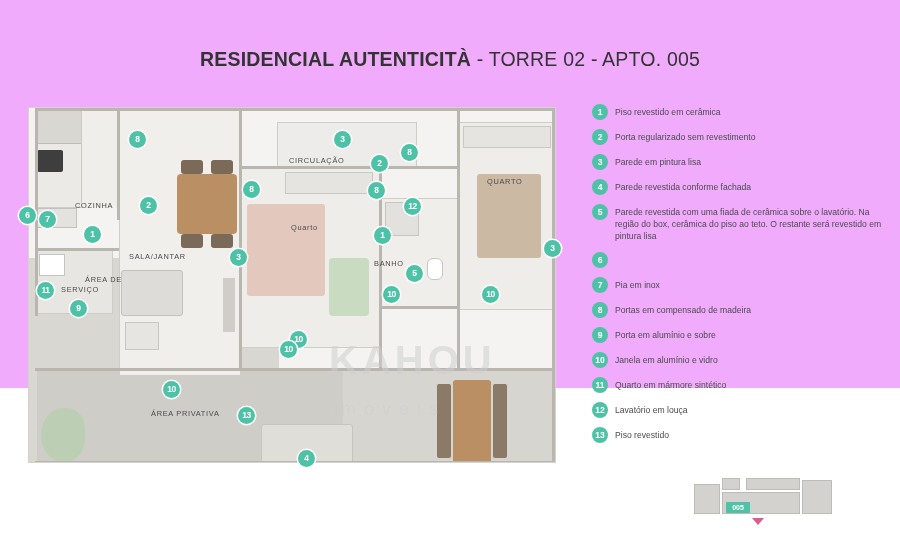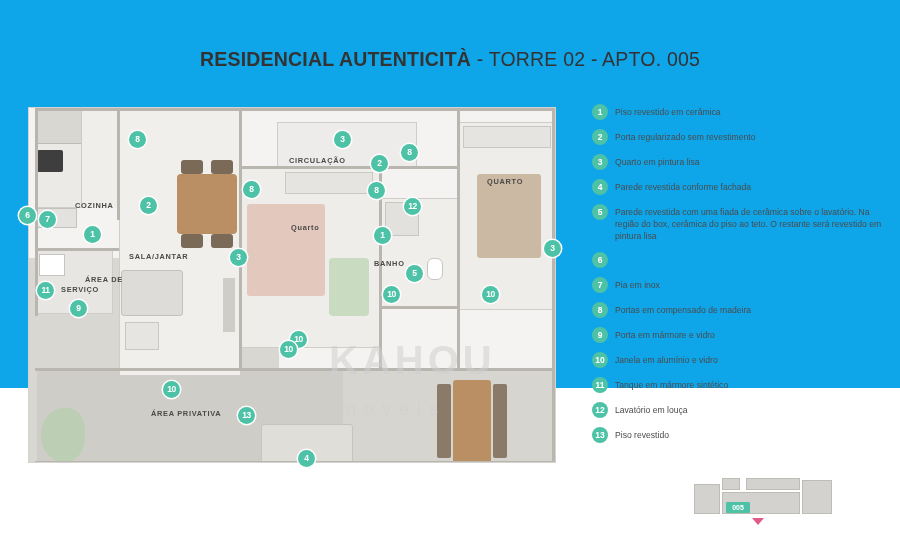--- a/index.html
+++ b/index.html
@@ -12,21 +12,21 @@
     height: 540px;
     font-family: "Liberation Sans", sans-serif;
     color: #3b3b3b;
     position: relative;
     overflow: hidden;
   }
   #page {
     position: relative;
     width: 900px;
     height: 388px;
-    background: #0ea5e9;
+    background: #f0abfc;
   }
 
   
   .title {
     position: absolute;
     top: 48px;
     left: 0;
     width: 900px;
     text-align: center;
     font-size: 19.5px;
@@ -60,21 +60,21 @@
   }
   .plan .wall {
     position: absolute;
     background: #b9b6b0;
   }
   .plan .label {
     position: absolute;
     font-size: 7.4px;
     letter-spacing: 0.7px;
     color: #4a4a4a;
-    font-weight: bold;
+    font-weight: normal;
     white-space: nowrap;
   }
 
   
   .fur { position: absolute; box-sizing: border-box; }
 
   
   .watermark {
     position: absolute;
     left: 300px;
@@ -293,21 +293,21 @@
     <div class="legend-item">
       <div class="legend-num">1</div>
       <div class="legend-text">Piso revestido em cerâmica</div>
     </div>
     <div class="legend-item">
       <div class="legend-num">2</div>
       <div class="legend-text">Porta regularizado sem revestimento</div>
     </div>
     <div class="legend-item">
       <div class="legend-num">3</div>
-      <div class="legend-text">Quarto em pintura lisa</div>
+      <div class="legend-text">Parede em pintura lisa</div>
     </div>
     <div class="legend-item">
       <div class="legend-num">4</div>
       <div class="legend-text">Parede revestida conforme fachada</div>
     </div>
     <div class="legend-item">
       <div class="legend-num">5</div>
       <div class="legend-text">Parede revestida com uma fiada de cerâmica sobre o lavatório. Na região do box, cerâmica do piso ao teto. O restante será revestido em pintura lisa</div>
     </div>
     <div class="legend-item">
@@ -316,29 +316,29 @@
     <div class="legend-item">
       <div class="legend-num">7</div>
       <div class="legend-text">Pia em inox</div>
     </div>
     <div class="legend-item">
       <div class="legend-num">8</div>
       <div class="legend-text">Portas em compensado de madeira</div>
     </div>
     <div class="legend-item">
       <div class="legend-num">9</div>
-      <div class="legend-text">Porta em mármore e vidro</div>
+      <div class="legend-text">Porta em alumínio e sobre</div>
     </div>
     <div class="legend-item">
       <div class="legend-num">10</div>
       <div class="legend-text">Janela em alumínio e vidro</div>
     </div>
     <div class="legend-item">
       <div class="legend-num">11</div>
-      <div class="legend-text">Tanque em mármore sintético</div>
+      <div class="legend-text">Quarto em mármore sintético</div>
     </div>
     <div class="legend-item">
       <div class="legend-num">12</div>
       <div class="legend-text">Lavatório em louça</div>
     </div>
     <div class="legend-item">
       <div class="legend-num">13</div>
       <div class="legend-text">Piso revestido</div>
     </div>
   </div>

